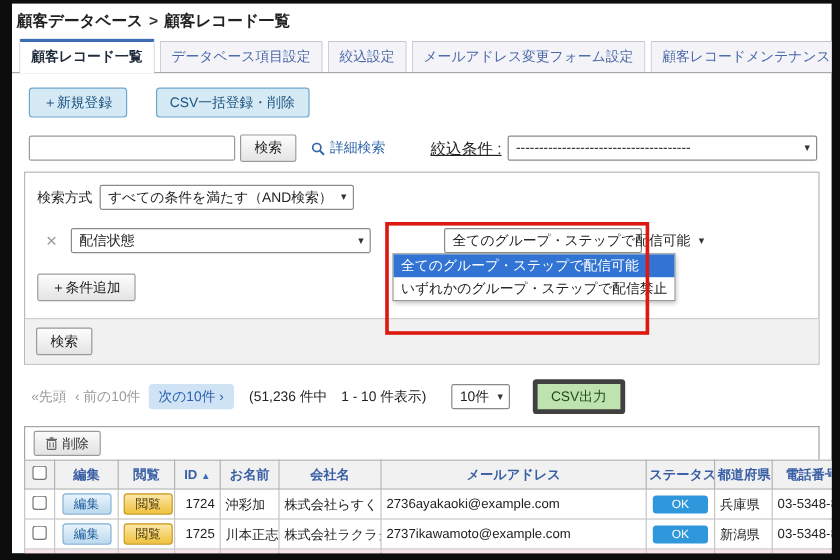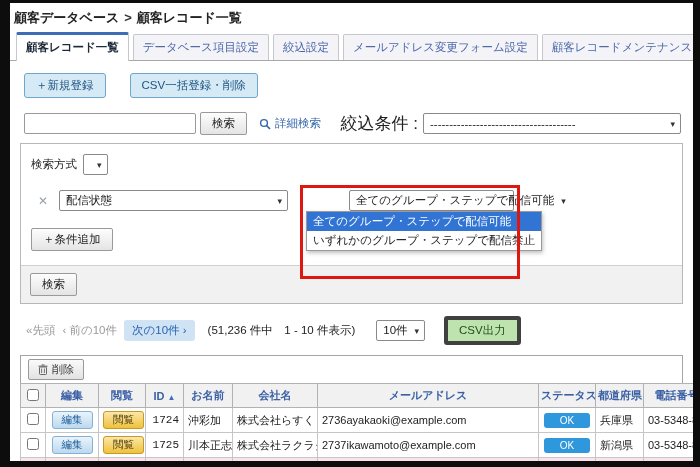--- a/index.html
+++ b/index.html
@@ -25,21 +25,21 @@
   .btn-blue { background:#d6eaf6; border:1px solid #6fa7cc; color:#1c5380; font-size:11.5px;
               padding:4px 11px; border-radius:3px; cursor:pointer; }
 
   
   .search-row { display:flex; align-items:center; margin:0 4px 8px 6px; }
   .search-input { width:172px; height:21px; border:1px solid #999; border-radius:2px; padding:0 4px; font-size:11.5px; }
   .btn-gray { background:linear-gradient(#fdfdfd,#e4e4e4); border:1px solid #9a9a9a; color:#222;
               font-size:11.5px; padding:3px 11px; border-radius:2px; margin-left:4px; cursor:pointer; white-space:nowrap; }
   .adv-link { display:inline-flex; align-items:center; gap:4px; color:#3366aa; font-size:11.5px; margin-left:12px; cursor:pointer; }
   .spacer { flex:1; }
-  .filter-label { font-size:17px; color:#222; margin-right:5px; white-space:nowrap; }
+  .filter-label { font-size:13px; color:#222; margin-right:5px; white-space:nowrap;text-decoration:underline; }
   .select { display:inline-flex; justify-content:space-between; align-items:center; background:#fff;
             border:1px solid #8a8a8a; height:21px; padding:0 5px 0 6px; font-size:11.5px; color:#222;
             border-radius:2px; cursor:pointer; white-space:nowrap; }
   .chev { font-size:9px; color:#333; margin-left:7px; }
 
   
   .panel { border:1px solid #b8b8b8; margin:0 2px 12px 2px; }
   .panel-body { padding:10px 10px 14px; }
   .method-row { display:flex; align-items:center; gap:6px; font-size:11.5px; color:#222; }
   .cond-row { display:flex; align-items:center; margin-top:15px; }
@@ -67,21 +67,21 @@
   .table-area { margin:0 2px; }
   .bulk-bar { display:flex; align-items:center; gap:7px; padding:3px 7px; font-size:11.5px; color:#222;
               border:1px solid #a5a5a5; border-bottom:none; background:#fff; }
   .del-btn { display:inline-flex; align-items:center; gap:4px; background:linear-gradient(#fafafa,#e2e2e2);
              border:1px solid #999; padding:2px 9px; font-size:11px; color:#333; border-radius:2px; cursor:pointer; }
   table { width:100%; border-collapse:collapse; table-layout:fixed; }
   th { background:#f1f1f1; color:#3a5fa5; font-size:11px; font-weight:bold; padding:4px 2px;
        border:1px solid #b2b2b2; text-align:center; overflow:hidden; white-space:nowrap; }
   td { font-size:11px; color:#222; padding:3px 4px; border:1px solid #c6c6c6; overflow:hidden; white-space:nowrap; background:#fff; }
   tr.err td { background:#fbe3ee; }
-  td.c { text-align:center; } td.r { text-align:right;font-family:Liberation Mono, monospace; }
+  td.c { text-align:center; } td.r { text-align:right; }
   .sort { color:#3a6fc0; font-size:8px; }
   .btn-edit { background:linear-gradient(#e9f4fb,#bcd9ee); border:1px solid #85b1d6; color:#1a5a9a;
               font-size:10.5px; padding:1px 9px; border-radius:3px; cursor:pointer; }
   .btn-view { background:linear-gradient(#fbe7a8,#efc13c); border:1px solid #c79a24; color:#4a3a10;
               font-size:10.5px; padding:1px 9px; border-radius:3px; cursor:pointer; }
   .badge { display:inline-block; width:46px; text-align:center; color:#fff; font-size:10px;
            padding:2px 0; border-radius:3px; background:#2f97db; }
   .badge.err { background:#e2574c; }
   .cb { width:12px; height:12px; }
   svg { display:block; }
@@ -129,27 +129,28 @@
         <span class="chev">▾</span>
       </span>
     </div>
 
     <div class="panel">
       <div class="panel-body">
 
         <div class="method-row">
           <span>検索方式</span>
           <span class="select">
+            <span>すべての条件を満たす（AND検索）</span>
             <span class="chev">▾</span>
           </span>
         </div>
 
         <div class="cond-row">
           <span class="x-icon">✕</span>
-          <span class="select" style="width:229px">
+          <span class="select" style="width:250px">
             <span>配信状態</span>
             <span class="chev">▾</span>
           </span>
           <span class="dd-wrap">
             <span class="select" style="width:100%">
               <span>全てのグループ・ステップで配信可能</span>
               <span class="chev">▾</span>
             </span>
             <span class="dd-list">
               <div class="dd-opt sel">全てのグループ・ステップで配信可能</div>

